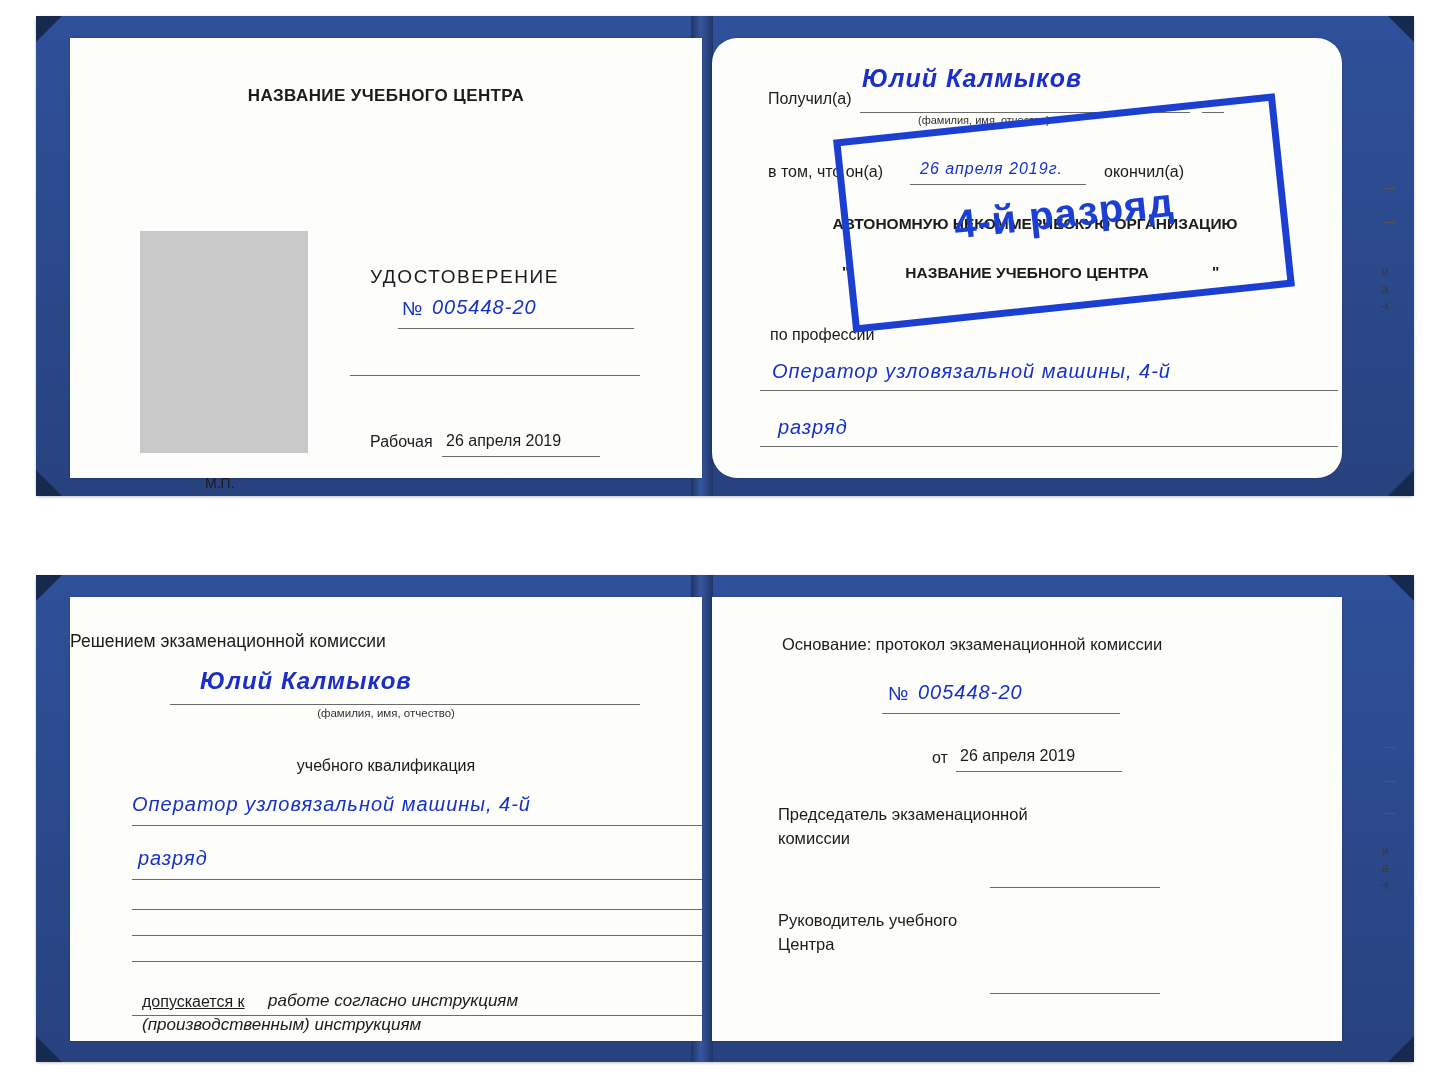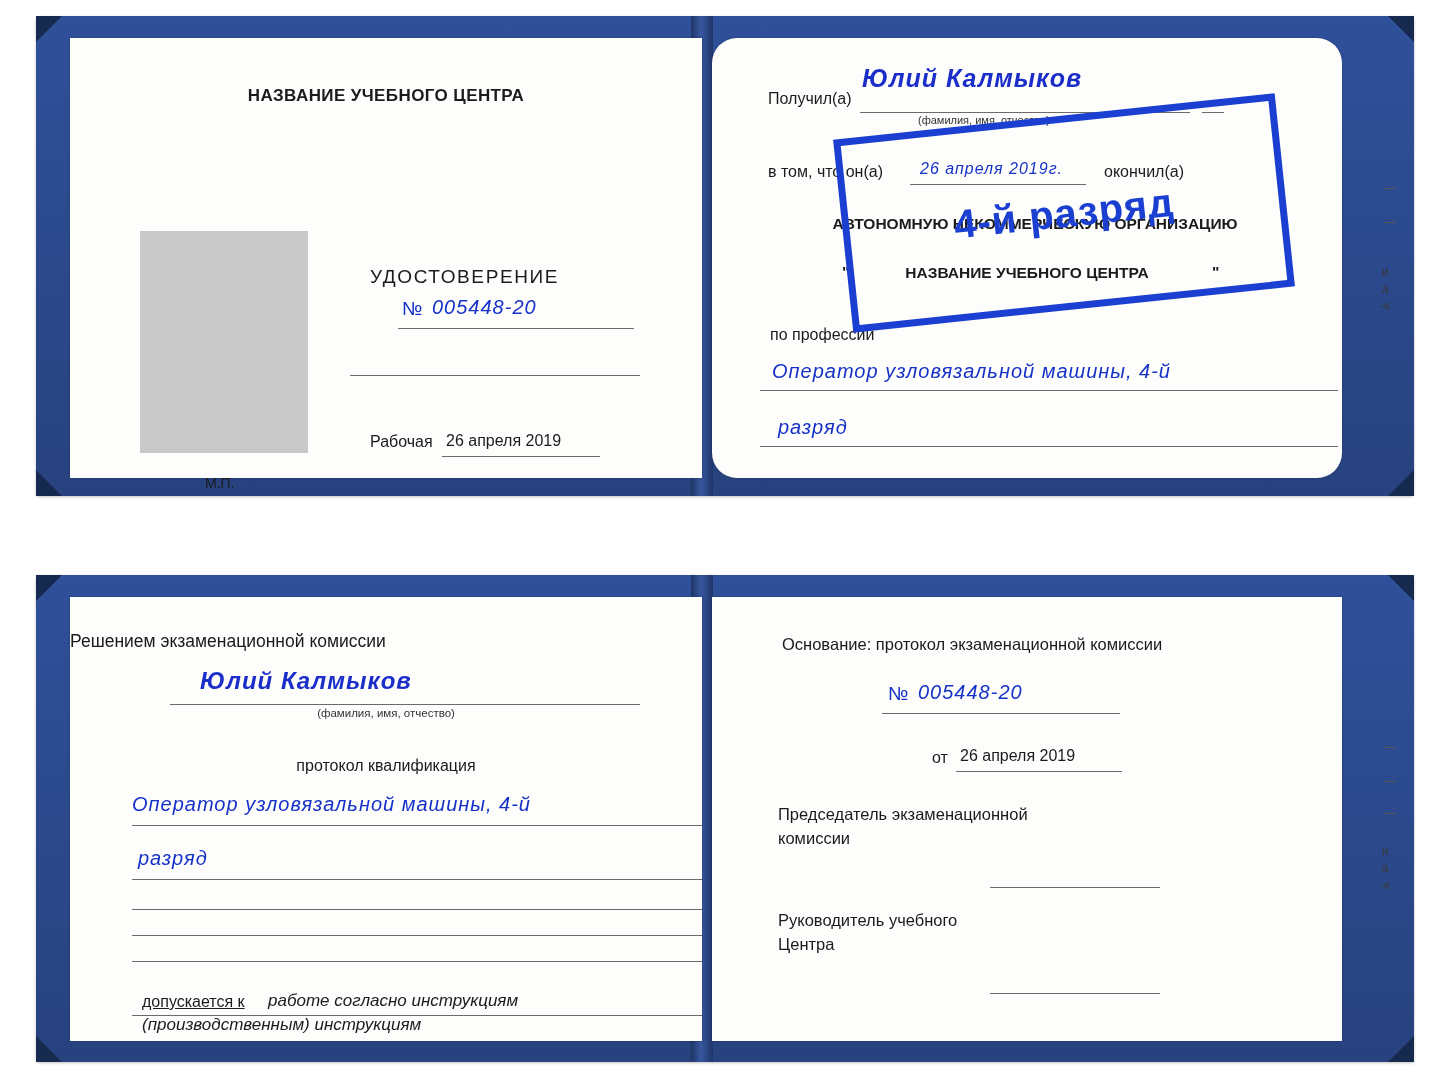--- a/index.html
+++ b/index.html
@@ -192,21 +192,21 @@
     <div class="spine" style="left:655px; width:22px;"></div>
 
     <div class="page" style="left:34px; top:22px; width:632px; height:444px;">
 
       <div class="printed" style="position:absolute; left:0; top:34px; width:632px; text-align:left; font-size:17.5px;">Решением экзаменационной комиссии</div>
 
       <div class="hand blue-strong" style="position:absolute; left:130px; top:70px; font-size:24px;">Юлий Калмыков</div>
       <div class="ink-line" style="left:100px; top:107px; width:470px;"></div>
       <div class="small" style="position:absolute; left:0; top:110px; width:632px; text-align:center; font-size:11.5px;">(фамилия, имя, отчество)</div>
 
-      <div class="printed" style="position:absolute; left:0; top:160px; width:632px; text-align:center; font-size:16px;">протокол квалификация</div>
+      <div class="printed" style="position:absolute; left:0; top:160px; width:632px; text-align:center; font-size:16px;">учебного квалификация</div>
 
       <div class="hand" style="position:absolute; left:62px; top:196px; font-size:20px;">Оператор узловязальной машины, 4-й</div>
       <div class="ink-line" style="left:62px; top:228px; width:570px;"></div>
 
       <div class="hand" style="position:absolute; left:68px; top:250px; font-size:20px;">разряд</div>
       <div class="ink-line" style="left:62px; top:282px; width:570px;"></div>
 
       <div class="ink-line" style="left:62px; top:312px; width:570px;"></div>
       <div class="ink-line" style="left:62px; top:338px; width:570px;"></div>
       <div class="ink-line" style="left:62px; top:364px; width:570px;"></div>

